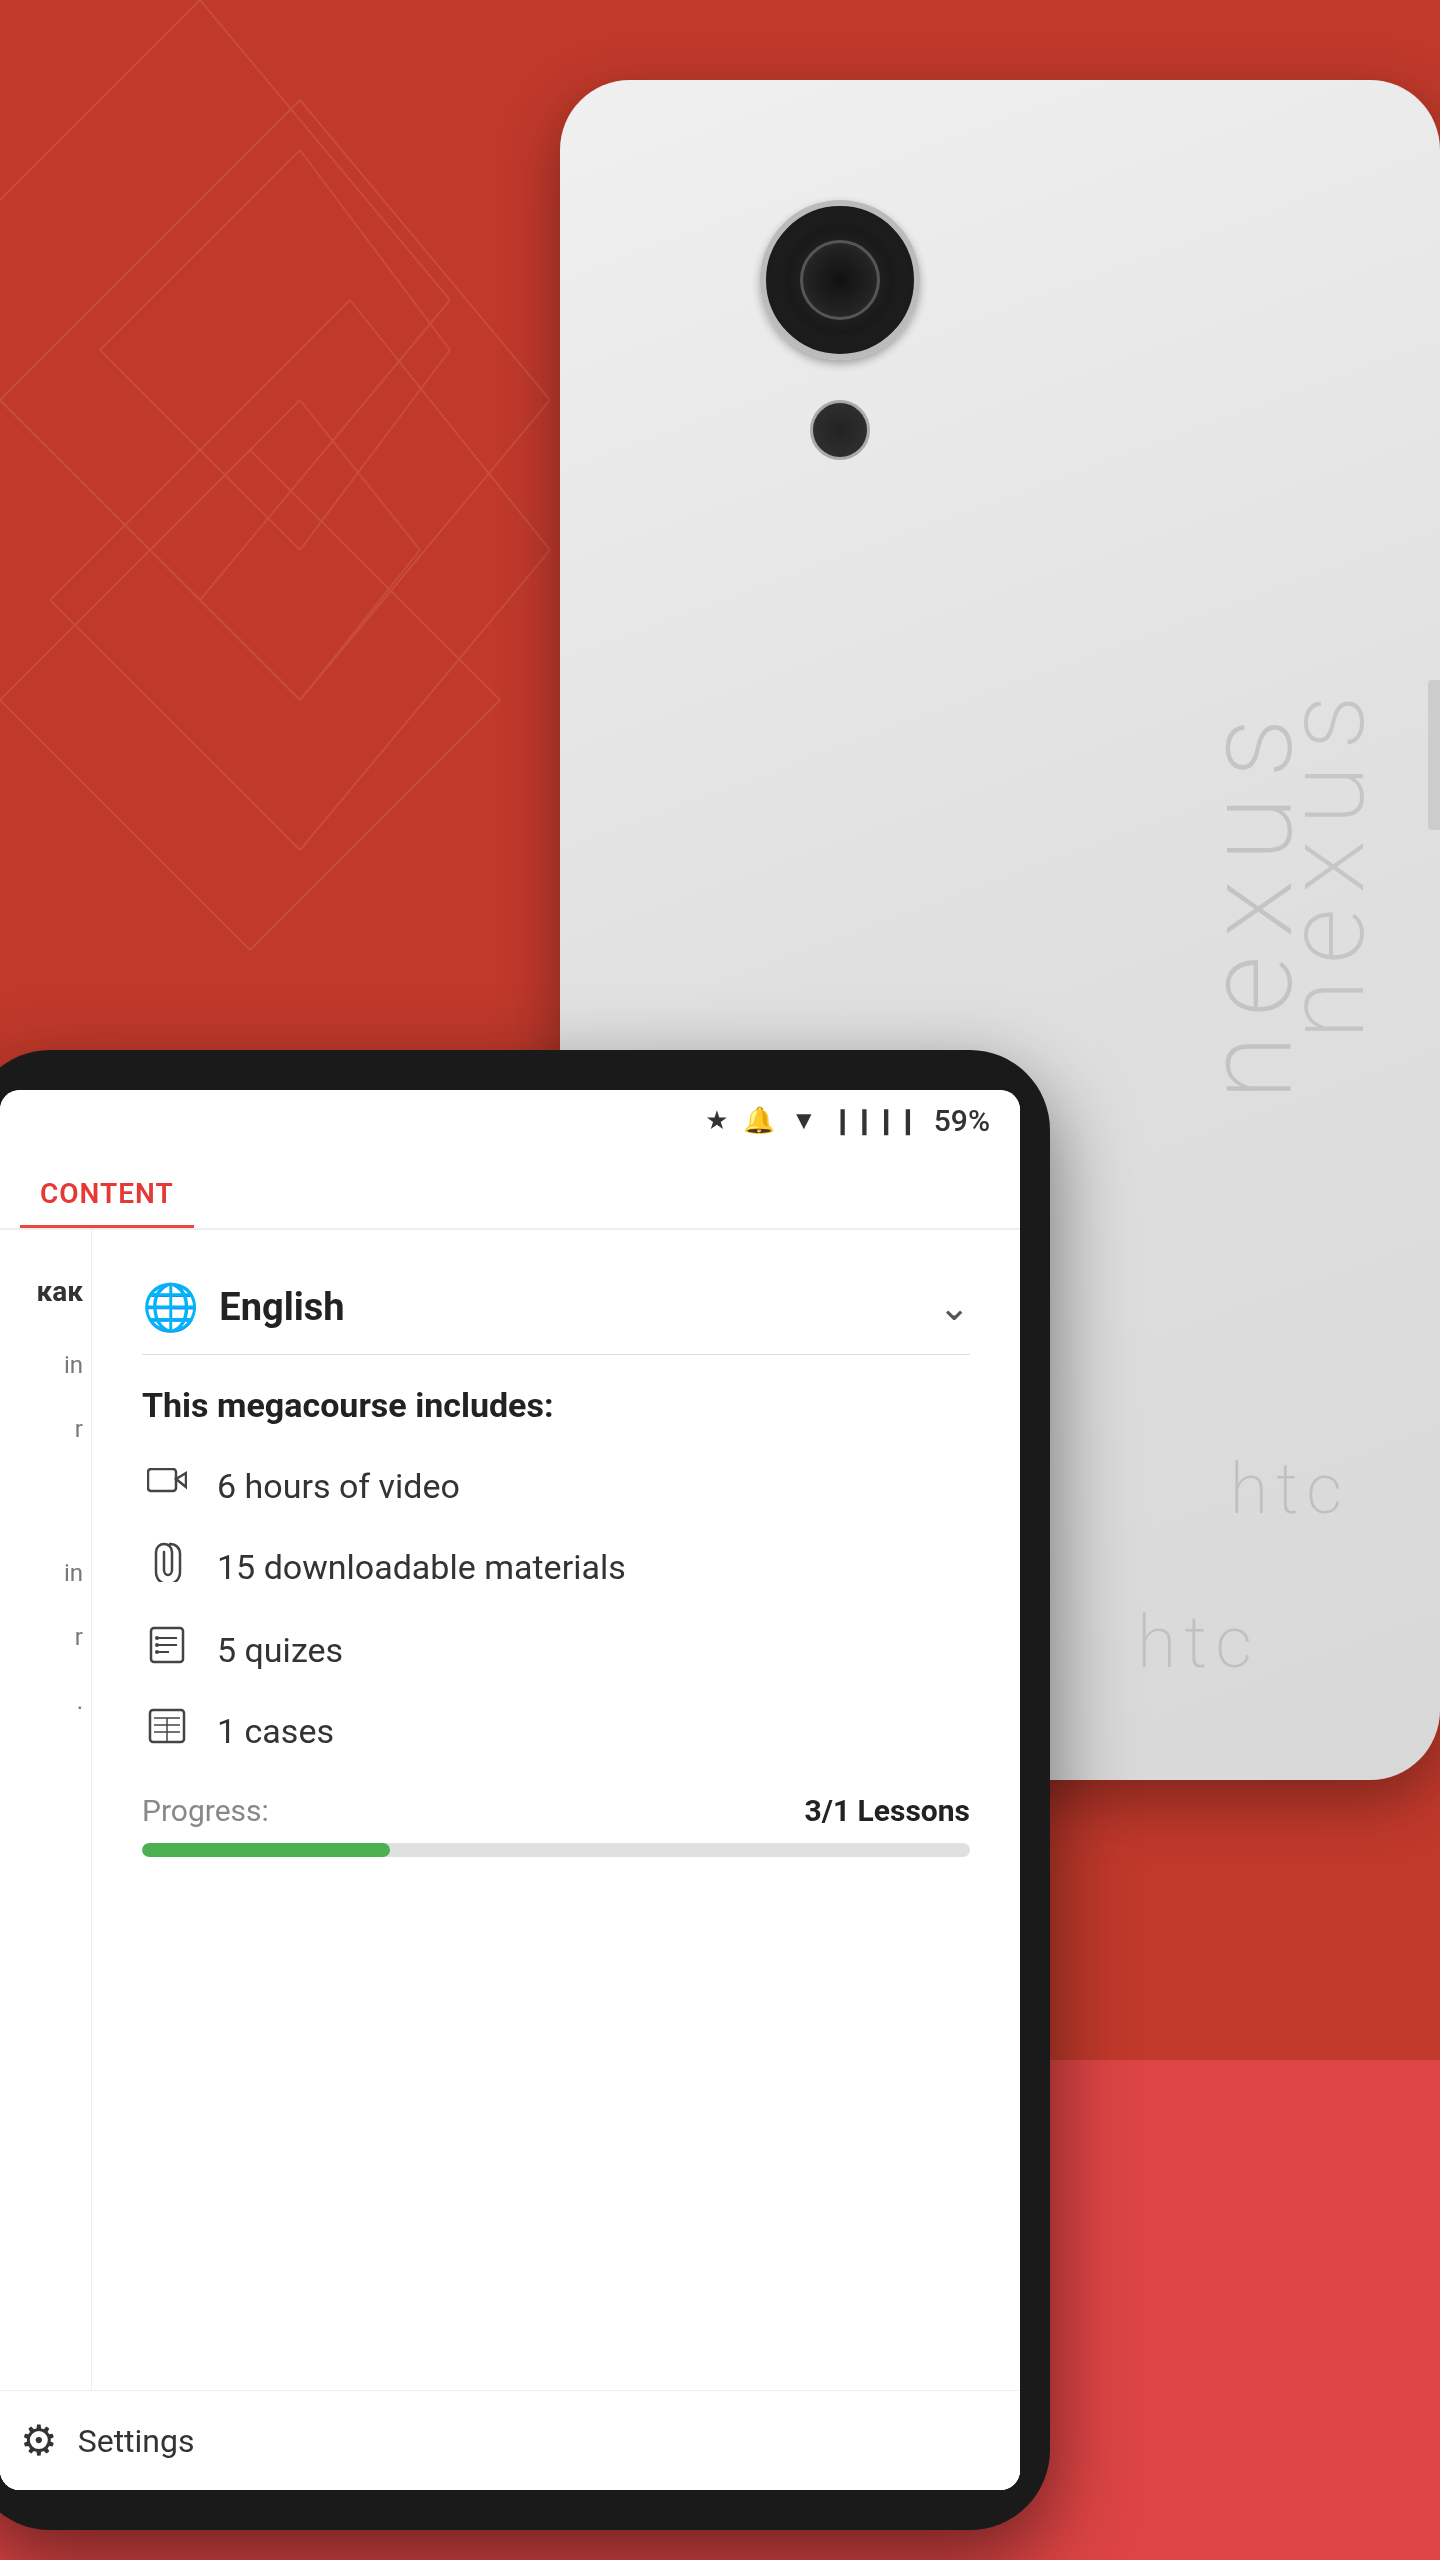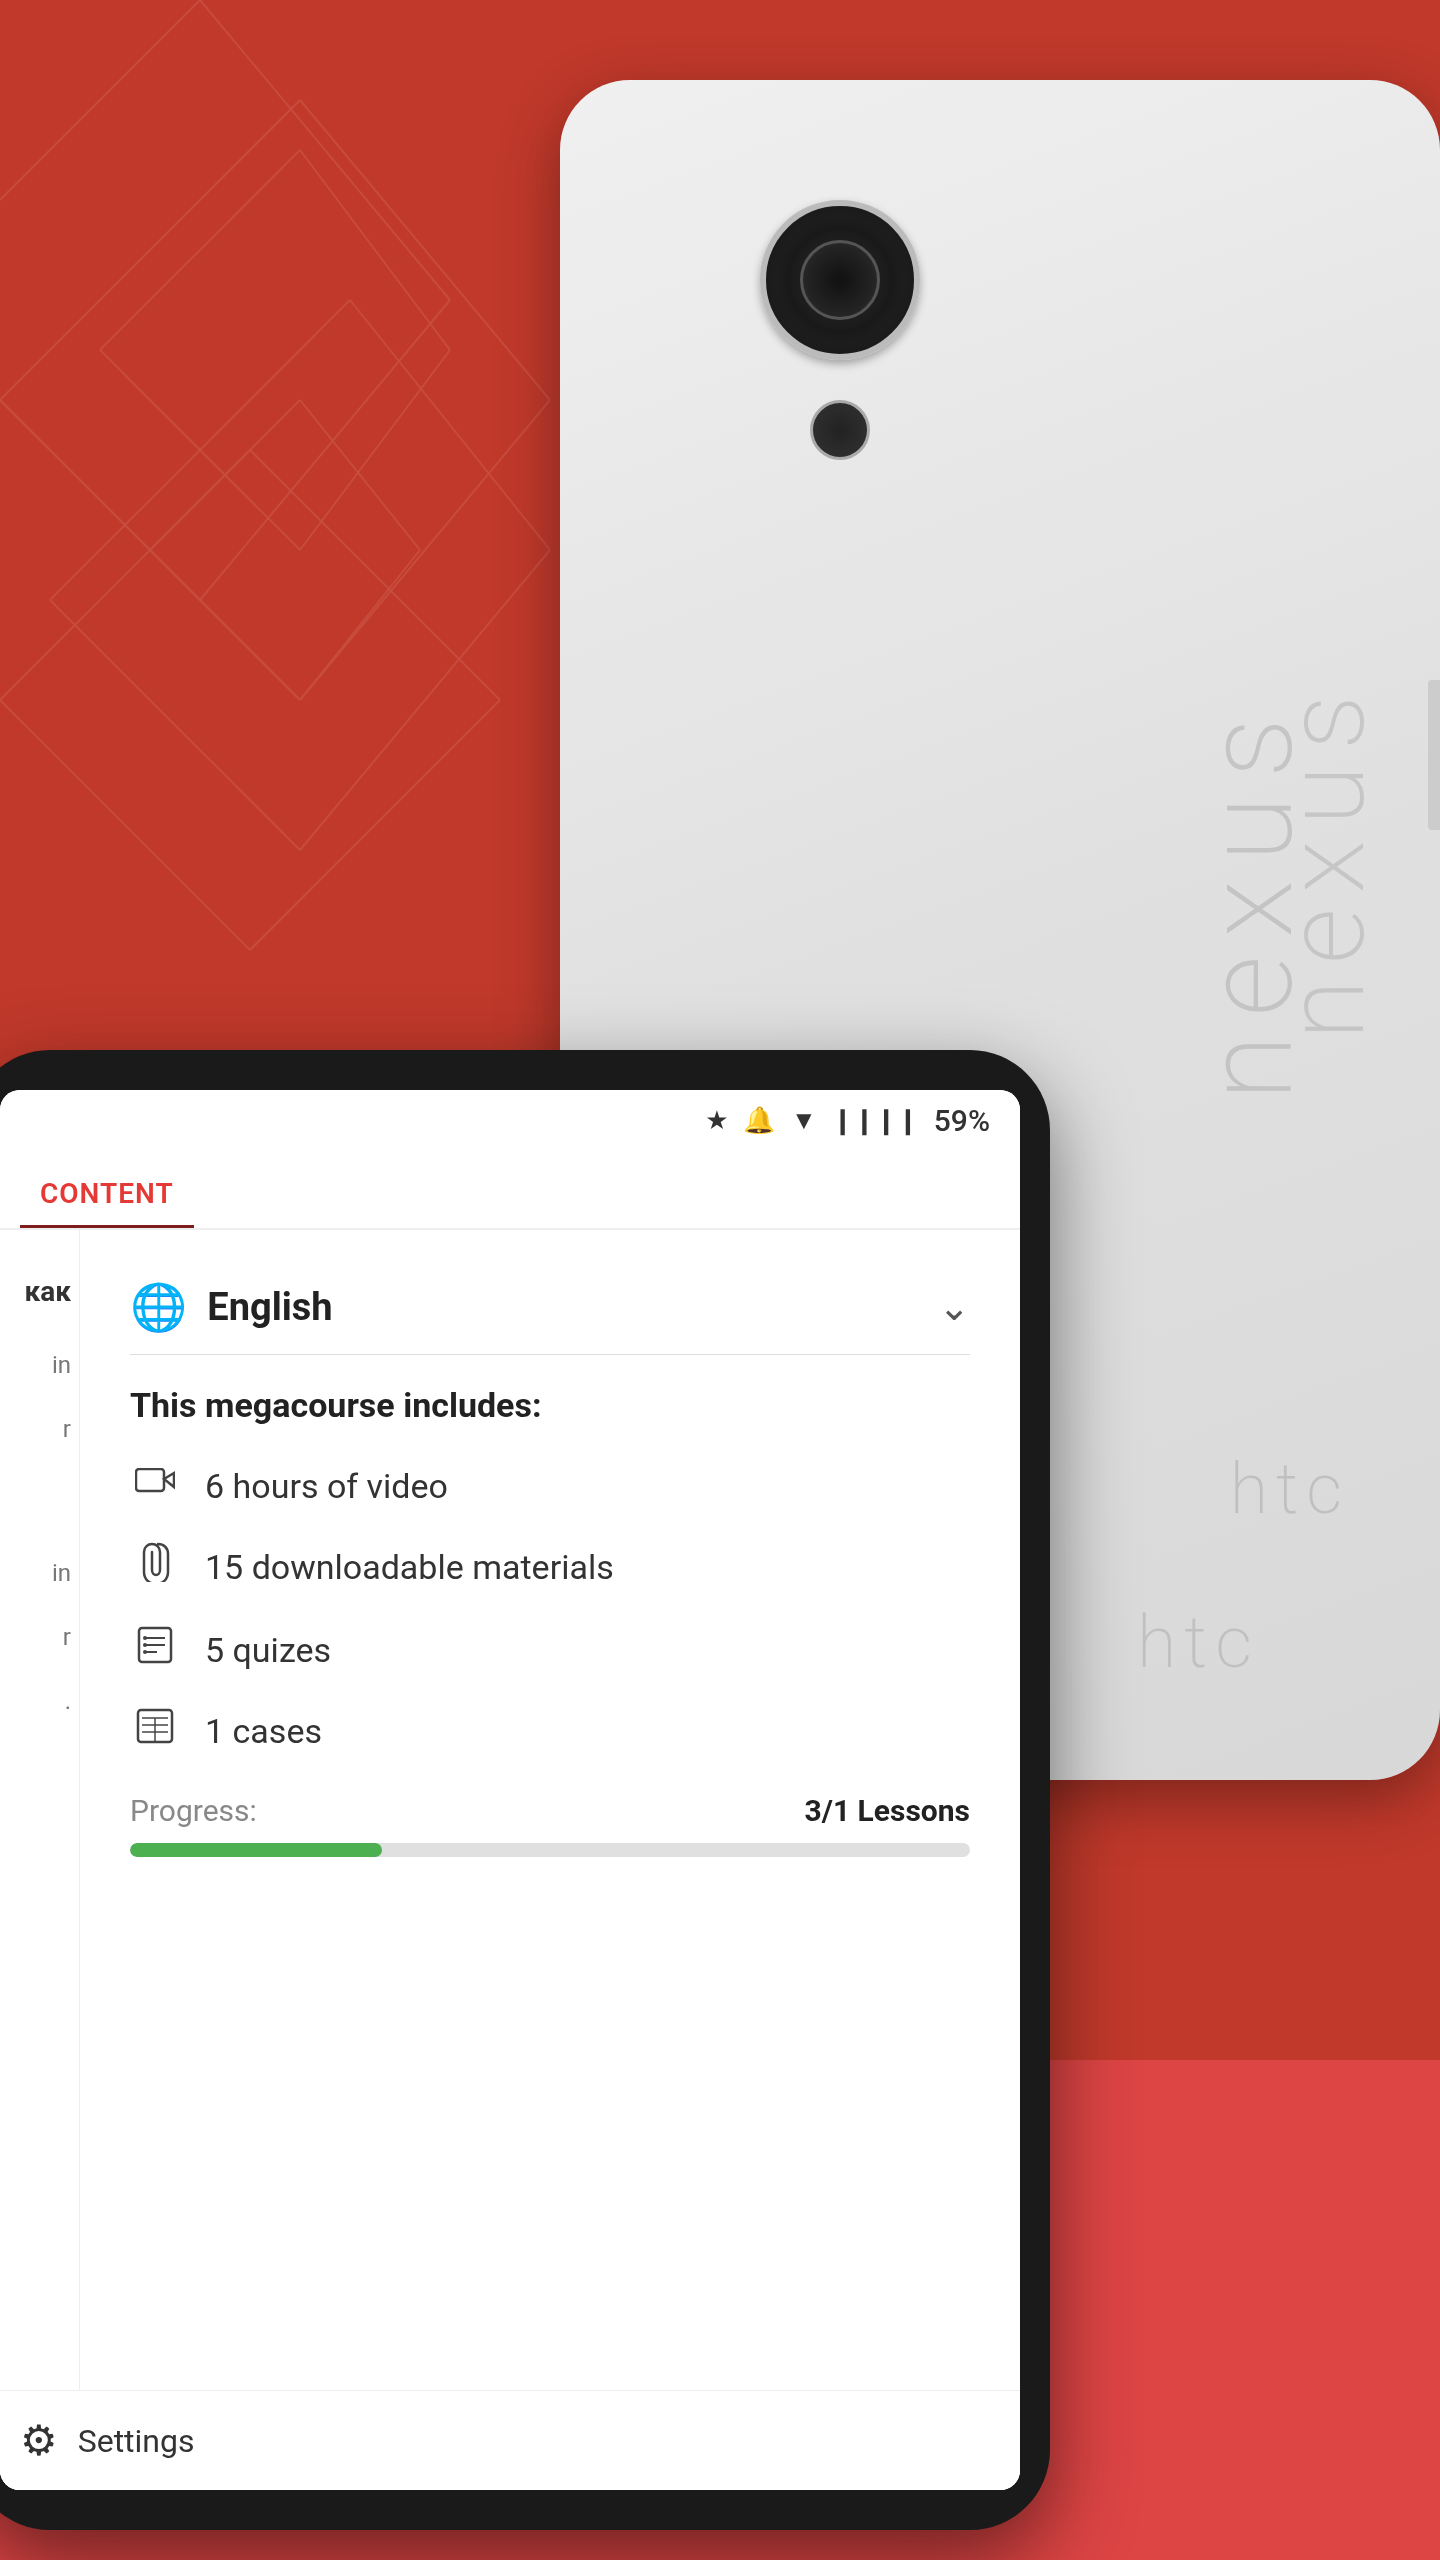--- a/index.html
+++ b/index.html
@@ -149,34 +149,34 @@
       padding: 0 20px;
       height: 80px;
       align-items: flex-end;
     }
 
     .tab-item {
       padding: 15px 20px;
       font-size: 28px;
       font-weight: 600;
       color: #e53935;
-      border-bottom: 3px solid #7f1d1d;
+      border-bottom: 3px solid #ef4444;
       letter-spacing: 1px;
     }
 
     
     .content-area {
       display: flex;
       flex: 1;
       overflow: hidden;
     }
 
     
     .sidebar {
-      width: 80px;
+      width: 92px;
       background: #fff;
       border-right: 1px solid #eee;
       display: flex;
       flex-direction: column;
       padding: 20px 0;
       overflow: hidden;
     }
 
     
     .main-panel {

